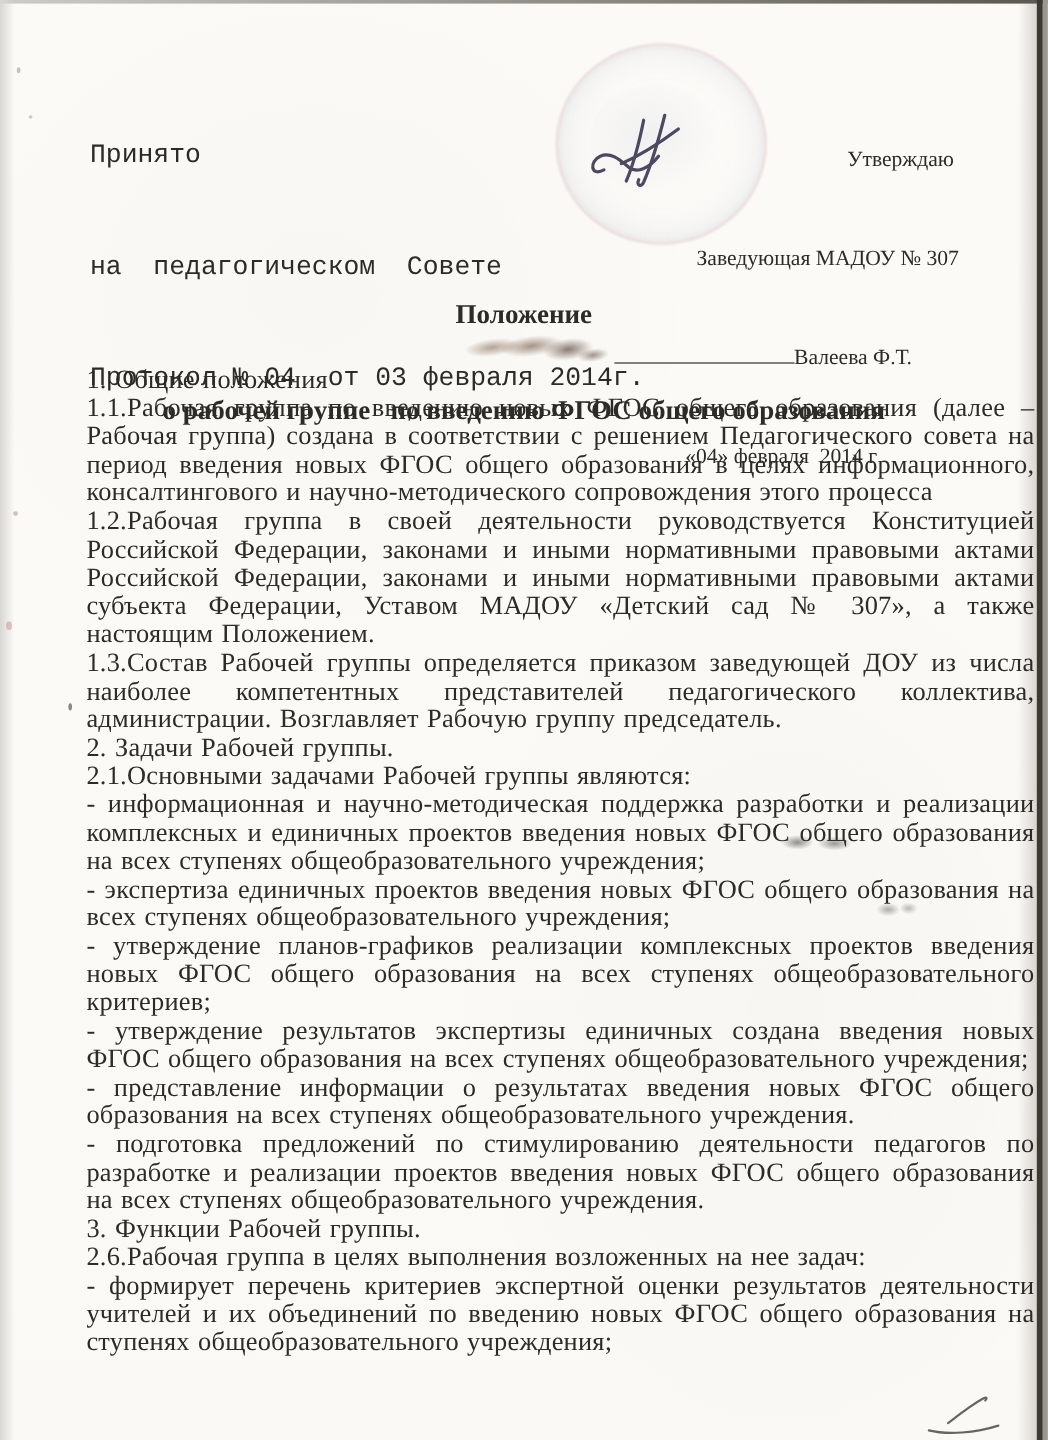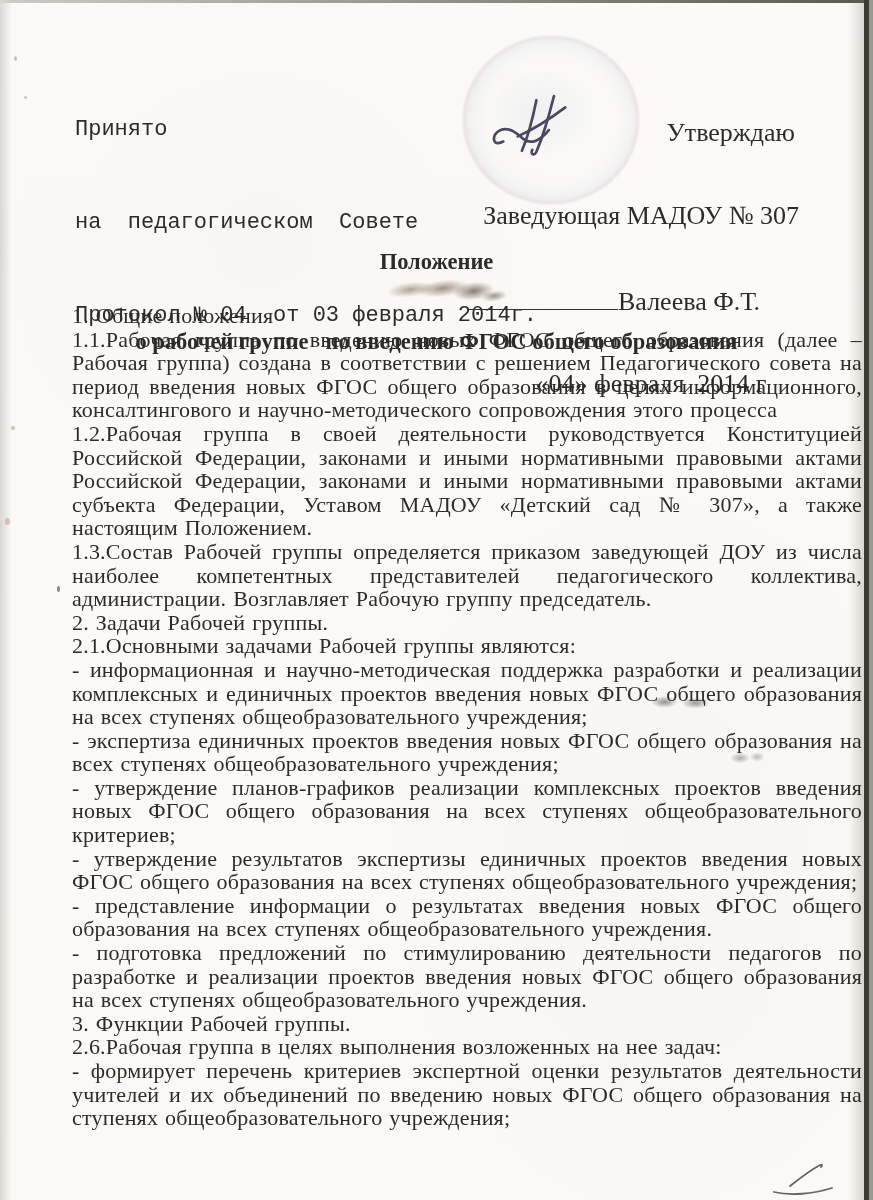--- a/index.html
+++ b/index.html
@@ -18,21 +18,21 @@
     background:linear-gradient(90deg, rgba(120,117,110,.35), rgba(62,59,50,.85)); }
   .edge-left { position:absolute; top:0; bottom:0; left:0; width:12px;
     background:linear-gradient(90deg, #d9d7d2, rgba(249,248,244,0)); }
   .edge-right-shadow { position:absolute; top:0; bottom:0; right:9px; width:16px;
     background:linear-gradient(90deg, rgba(0,0,0,0), rgba(95,90,78,.22)); }
   .edge-right-line { position:absolute; top:0; bottom:0; right:4px; width:5px; background:#3c3a32; }
   .edge-right-outer { position:absolute; top:0; bottom:0; right:0; width:4px; background:#9a978e; }
 
   
   .accepted { position:absolute; left:75px; top:52px; font-size:22px; line-height:31px; white-space:pre-wrap;font-family:Liberation Mono, monospace; }
-  .approved { position:absolute; left:460px; top:64px; width:345px; font-size:26px; line-height:27.5px; white-space:pre-wrap; }
+  .approved { position:absolute; left:460px; top:64px; width:345px; font-size:18px; line-height:27.5px; white-space:pre-wrap; }
   .approved .r1 { text-align:right; padding-right:10px; }
   .approved .r2 { text-align:right; padding-right:6px; }
   .approved .r3 { text-align:right; padding-right:45px; }
   .approved .r4 { padding-left:37px;text-align:center; }
   .sig-line { display:inline-block; width:150px; height:0.95em; border-bottom:1.6px solid #33312c; vertical-align:baseline; }
 
   
   .stamp { position:absolute; left:463px; top:36px; width:172px; height:164px; border-radius:50%;
     border:2.5px solid rgba(188,140,150,.26);
     box-shadow: inset 0 0 28px rgba(145,155,195,.18), inset 0 0 6px rgba(188,140,150,.12);
@@ -121,21 +121,21 @@
   <div class="doc-body">
     <p>1. Общие положения</p>
     <p>1.1.Рабочая группа по введению новых ФГОС общего образования (далее – Рабочая группа) создана в соответствии с решением Педагогического совета на период введения новых ФГОС общего образования в целях информационного, консалтингового и научно-методического сопровождения этого процесса</p>
     <p>1.2.Рабочая группа в своей деятельности руководствуется Конституцией Российской Федерации, законами и иными нормативными правовыми актами Российской Федерации, законами и иными нормативными правовыми актами субъекта Федерации, Уставом МАДОУ «Детский сад № 307», а также настоящим Положением.</p>
     <p>1.3.Состав Рабочей группы определяется приказом заведующей ДОУ из числа наиболее компетентных представителей педагогического коллектива, администрации. Возглавляет Рабочую группу председатель.</p>
     <p>2. Задачи Рабочей группы.</p>
     <p>2.1.Основными задачами Рабочей группы являются:</p>
     <p>- информационная и научно-методическая поддержка разработки и реализации комплексных и единичных проектов введения новых ФГОС общего образования на всех ступенях общеобразовательного учреждения;</p>
     <p>- экспертиза единичных проектов введения новых ФГОС общего образования на всех ступенях общеобразовательного учреждения;</p>
     <p>- утверждение планов-графиков реализации комплексных проектов введения новых ФГОС общего образования на всех ступенях общеобразовательного критериев;</p>
-    <p>- утверждение результатов экспертизы единичных проектов введения новых ФГОС общего образования на всех ступенях общеобразовательного учреждения;</p>
+    <p>- утверждение результатов экспертизы единичных создана введения новых ФГОС общего образования на всех ступенях общеобразовательного учреждения;</p>
     <p>- представление информации о результатах введения новых ФГОС общего образования на всех ступенях общеобразовательного учреждения.</p>
     <p>- подготовка предложений по стимулированию деятельности педагогов по разработке и реализации проектов введения новых ФГОС общего образования на всех ступенях общеобразовательного учреждения.</p>
     <p>3. Функции Рабочей группы.</p>
     <p>2.6.Рабочая группа в целях выполнения возложенных на нее задач:</p>
     <p>- формирует перечень критериев экспертной оценки результатов деятельности учителей и их объединений по введению новых ФГОС общего образования на ступенях общеобразовательного учреждения;</p>
   </div>
 
   <div class="stain-brown"></div>
   <div class="smudge-1"></div>
   <div class="smudge-2"></div>

